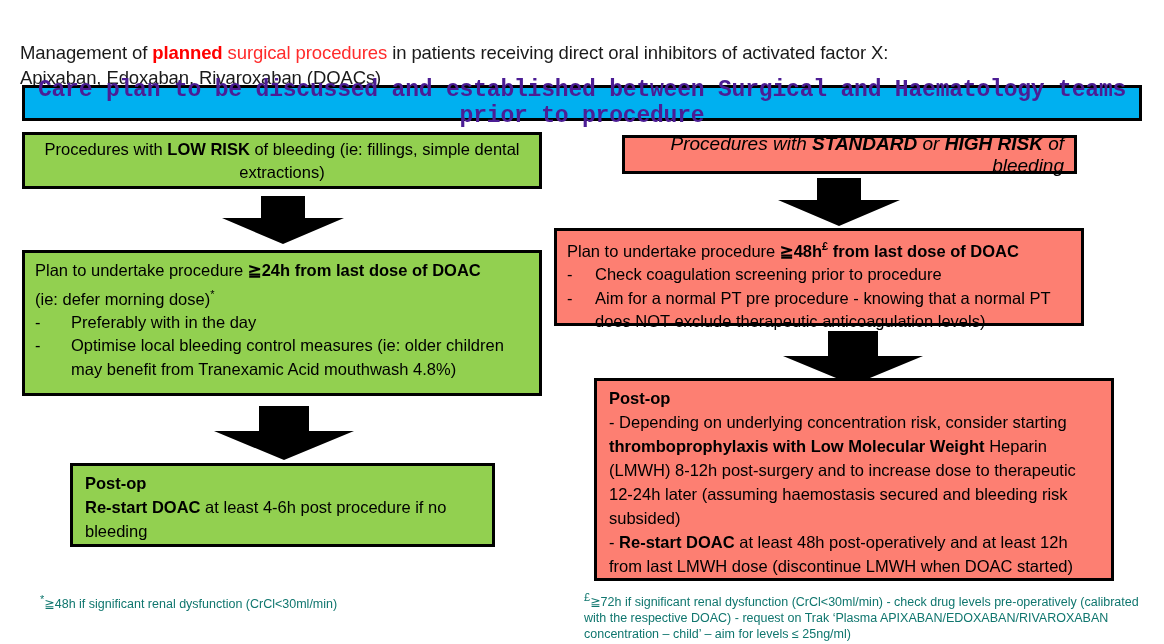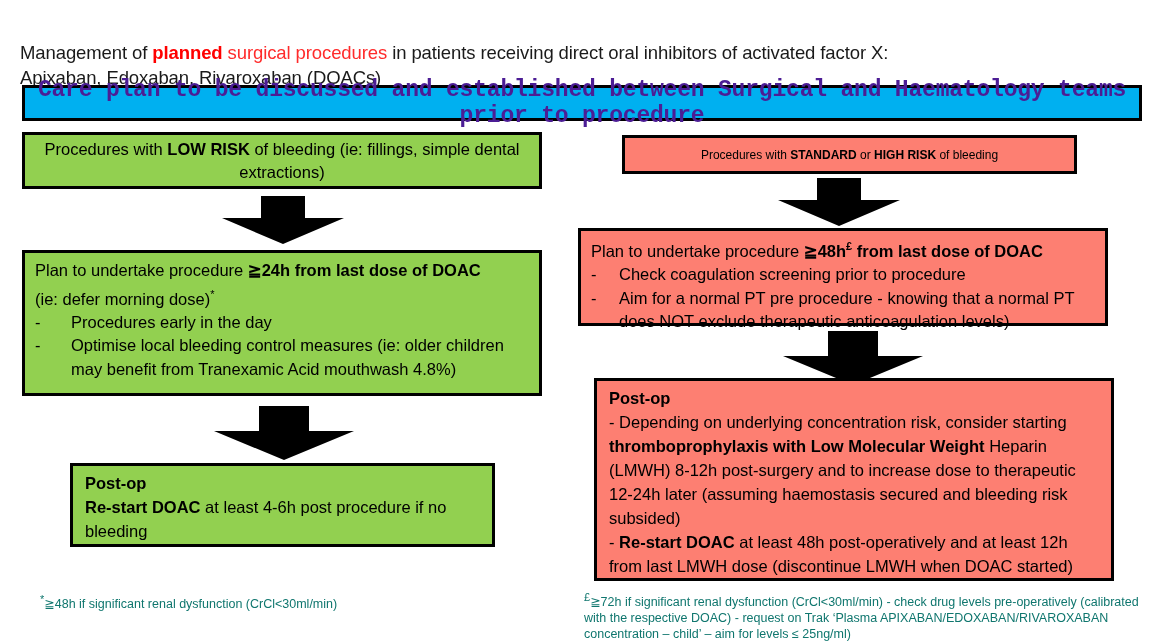--- a/index.html
+++ b/index.html
@@ -82,23 +82,24 @@
     left: 622px;
     top: 135px;
     width: 455px;
     height: 39px;
     display: flex;
     align-items: center;
     justify-content: center;
     padding: 0 10px;
   }
   #high-risk .txt {
-    font-size: 12px;
+    font-size: 19px;
     line-height: 22px;
     text-align: right;
+    font-style: italic;
   }
 
   
   #left-plan {
     left: 22px;
     top: 250px;
     width: 520px;
     height: 146px;
     padding: 6px 0 4px 10px;
   }
@@ -127,21 +128,21 @@
     left: 70px;
     top: 463px;
     width: 425px;
     height: 84px;
     padding: 5px 12px;
   }
   #left-postop .txt { font-size: 16.5px; line-height: 24px; }
 
   
   #right-plan {
-    left: 578px;
+    left: 554px;
     top: 228px;
     width: 530px;
     height: 98px;
     padding: 4px 10px;
   }
   #right-plan .txt { font-size: 16.5px; line-height: 23.5px; }
   #right-plan ul.dash > li { padding-left: 28px; }
 
   
   #right-postop {
@@ -195,21 +196,21 @@
 </div>
 
 <div class="box green" id="left-plan">
   <div class="txt">
     <span>Plan to undertake procedure </span><b>≧24h from last dose of DOAC</b>
   </div>
   <div class="txt">
     <span>(ie: defer morning dose)</span><span class="sup">*</span>
   </div>
   <ul class="dash">
-    <li><span class="dashmark">-</span><span>Procedures early in the day</span></li>
+    <li><span class="dashmark">-</span><span>Preferably with in the day</span></li>
     <li><span class="dashmark">-</span><span>Optimise local bleeding control measures (ie: older children may benefit from Tranexamic Acid mouthwash 4.8%)</span></li>
   </ul>
 </div>
 
 <div class="arrow" style="left:214px; top:406px;">
   <svg width="140" height="54" viewBox="0 0 140 54">
     <polygon points="45,0 95,0 95,25 140,25 70,54 0,25 45,25" fill="#000000"></polygon>
   </svg>
 </div>
 

